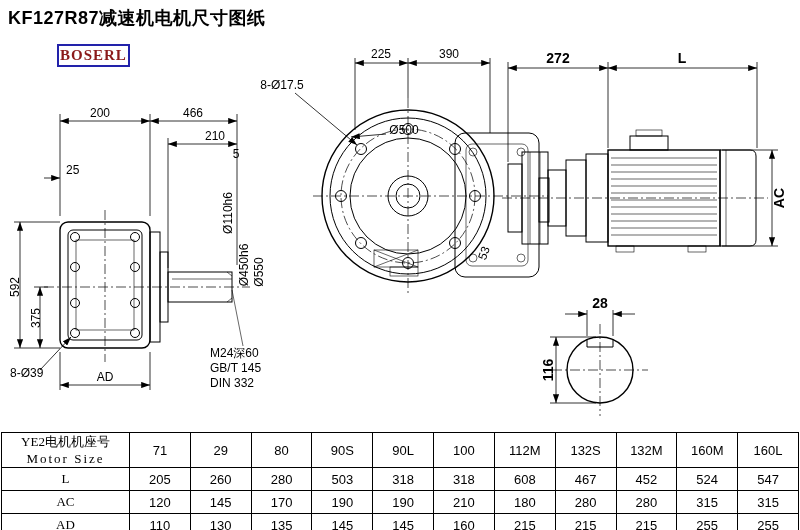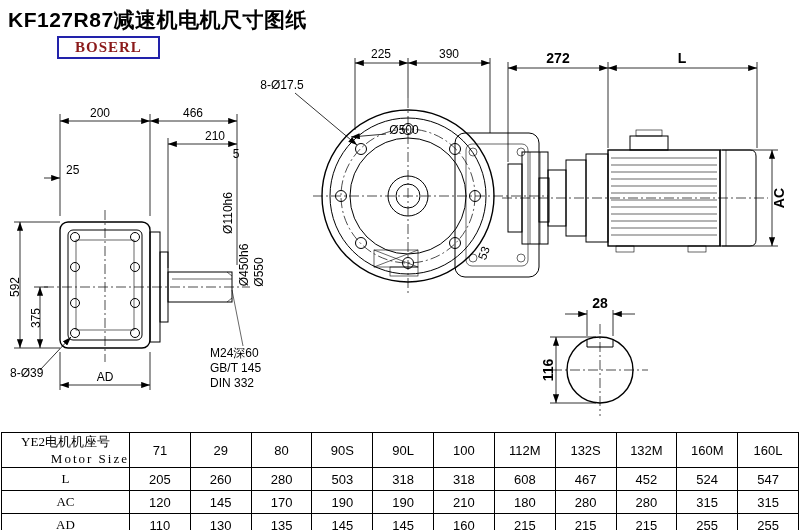--- a/index.html
+++ b/index.html
@@ -1,38 +1,38 @@
 <!DOCTYPE html>
 <html><head>
 <meta charset="utf-8">
 <style>
   * { margin:0; padding:0; box-sizing:border-box; }
   html,body { width:800px; height:530px; background:#fff; color:#000;
     font-family:"Liberation Sans","DejaVu Sans",sans-serif; overflow:hidden; }
   .page { position:relative; width:800px; height:530px; background:#fff; }
-  .title { position:absolute; left:8px; top:6px; font-size:21px; font-weight:bold; letter-spacing:.5px; }
-  .brand { position:absolute; left:57px; top:36px; border:2px solid #2222aa; color:#8b1a1a;
+  .title { position:absolute; left:8px; top:6px; font-size:18px; font-weight:bold; letter-spacing:.5px; }
+  .brand { position:absolute; left:57px; top:44px; border:2px solid #2222aa; color:#8b1a1a;
     font-family:"Liberation Serif","DejaVu Serif",serif; font-size:15px; font-weight:bold;
-    padding:1px 16px; letter-spacing:1px; background:#fff; }
+    padding:1px 1px; letter-spacing:1px; background:#fff; }
   svg.drawing { position:absolute; left:0; top:0; }
   svg text { font-family:"Liberation Sans","DejaVu Sans",sans-serif; fill:#000; }
   .dim { font-size:12px; }
   .dimb { font-size:14px; font-weight:bold; }
   .s  { stroke:#000; fill:none; stroke-width:1; }
   .s2 { stroke:#000; fill:none; stroke-width:1.4; }
   .s0 { stroke:#000; fill:none; stroke-width:.6; }
   .dl { stroke:#000; fill:none; stroke-width:.8; }
   .cl { stroke:#000; fill:none; stroke-width:.7; stroke-dasharray:10 3 2 3; }
   table.size-table { position:absolute; left:1px; top:432px; width:798px;
     border-collapse:collapse; table-layout:fixed; background:#fff; }
   .size-table td { border:1px solid #000; text-align:center; vertical-align:middle;
     font-size:13px; height:23px; padding:0; }
   .size-table tr.hdr td { height:28px; }
   .size-table td.label-cell { width:128px;font-family:Liberation Serif, serif; }
-  .en { letter-spacing:2px;text-align:right; }
+  .en { letter-spacing:2px; }
 </style>
 </head>
 <body>
 
 <div class="page">
 
   <svg class="drawing" width="800" height="430" viewBox="0 0 800 430">
     <defs>
       <marker id="arr" viewBox="0 0 10 7" refX="10" refY="3.5" markerWidth="11" markerHeight="8" orient="auto-start-reverse">
         <path d="M0,0 L10,3.5 L0,7 z" fill="#000"></path>

